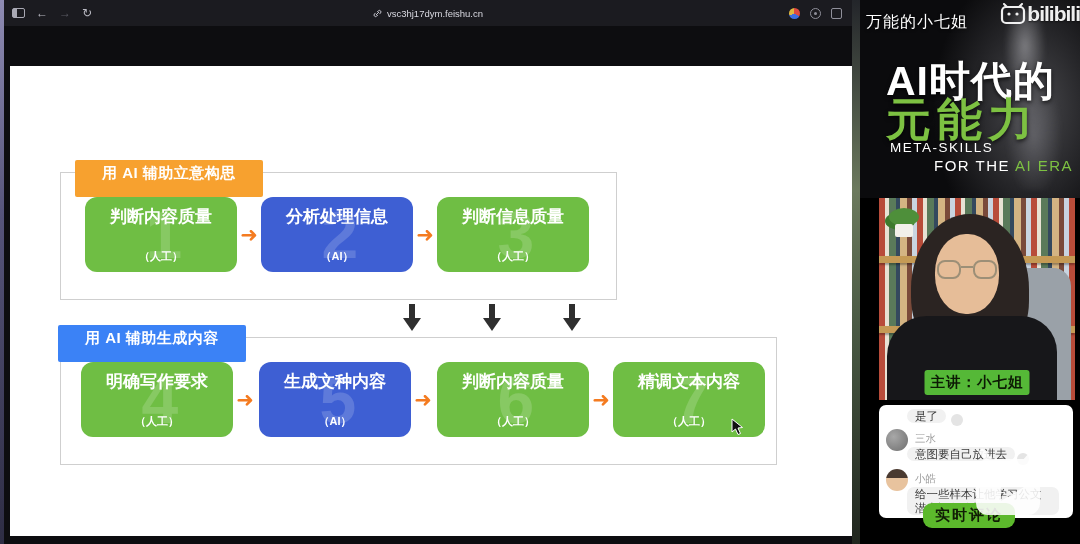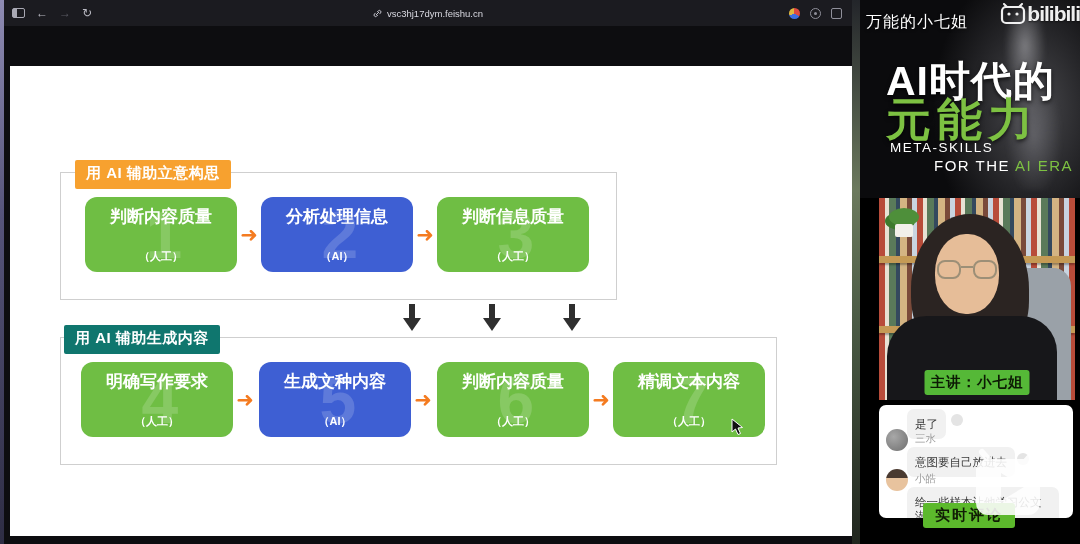--- a/index.html
+++ b/index.html
@@ -32,24 +32,24 @@
   .ring-icon::after { content:""; position:absolute; left:3px; top:3px; width:3px; height:3px; border-radius:50%; background:#8f8f9a; }
   .tabs-icon { width:11px; height:11px; border:1.5px solid #8f8f9a; border-radius:2px; position:relative; }
 
   
   .page { position:absolute; left:6px; top:66px; width:842px; height:470px; background:#ffffff; }
 
   .flow-container { position:absolute; border:1.5px solid #cfcfcf; background:#fff; }
   .fc1 { left:50px; top:106px; width:557px; height:128px; }
   .fc2 { left:50px; top:271px; width:717px; height:128px; }
 
-  .flow-tab { position:absolute; height:29px; line-height:25px; padding:0 11px; color:#fff;
+  .flow-tab { position:absolute; height:37px; line-height:25px; padding:0 27px; color:#fff;
     font-weight:bold; font-size:15px; letter-spacing:.5px; border-radius:2px; white-space:nowrap; }
   .tab-orange { left:65px; top:94px; background:#F7A12F; }
-  .tab-blue   { left:54px; top:259px; background:#0f766e; }
+  .tab-blue   { left:48px; top:259px; background:#3b82f6; }
 
   .step-box { position:absolute; width:152px; height:75px; border-radius:12px; color:#fff;
     display:flex; flex-direction:column; align-items:center; justify-content:center; overflow:hidden; }
   .step-green { background:#6FBE44; }
   .step-blue  { background:#3E5FD3; }
   .step-title { font-size:17px; font-weight:bold; z-index:2; white-space:nowrap; }
   .step-sub   { font-size:11px; font-weight:bold; margin-top:21px; z-index:2; }
   .step-num { position:absolute; top:50%; left:50%; transform:translate(-42%,-50%);
     font-size:66px; font-weight:bold; color:rgba(255,255,255,.17); z-index:1; }
 
@@ -105,29 +105,29 @@
   .glasses .bridge { position:absolute; left:24px; top:6px; width:12px; height:2px; background:#9c8f77; }
   .body { position:absolute; left:8px; top:118px; width:170px; height:90px; border-radius:40px 36px 0 0; background:#17171a; }
   .badge { position:absolute; left:50%; transform:translateX(-50%); bottom:5px; background:#55B837;
     color:#0c1a04; font-size:14.5px; font-weight:bold; padding:3px 6px; border-radius:3px;
     white-space:nowrap; z-index:6; letter-spacing:1px; }
 
   
   .comments { position:absolute; left:19px; top:405px; width:194px; height:113px; background:#fff;
     border-radius:7px; overflow:hidden; }
   .bubble { position:absolute; background:#f1f1f1; color:#3a3a3a; font-size:11.5px; line-height:14px;
-    padding:8px 8px; border-radius:7px; }
+    padding:0 8px; border-radius:7px; }
   .cmt-avatar { position:absolute; width:22px; height:22px; border-radius:50%; overflow:hidden; }
   .av-gray { background:radial-gradient(circle at 35% 35%, #a8a8a8, #6e6e6e); }
   .av-face { background:linear-gradient(#4a3a30 0 42%, #e8c39e 42%); }
   .cmt-name { position:absolute; font-size:10.5px; color:#9b9b9b; white-space:nowrap; }
   .mini-ic { position:absolute; width:12px; height:12px; border-radius:50%; background:#e4e4e4; }
 
   .live-btn { position:absolute; left:63px; top:503px; width:92px; height:25px; background:#5CB92C;
-    border-radius:3px; color:#101c05; font-size:15px; font-weight:bold; display:flex;
+    border-radius:9px; color:#101c05; font-size:15px; font-weight:bold; display:flex;
     align-items:center; justify-content:center; letter-spacing:2px; z-index:5; }
 
   .play-mark { position:absolute; left:108px; top:447px; width:80px; height:80px; z-index:7; opacity:.88; }
 </style>
 </head>
 <body>
 
 <div class="screen">
 
   <div class="desktop-edge-left"></div>

